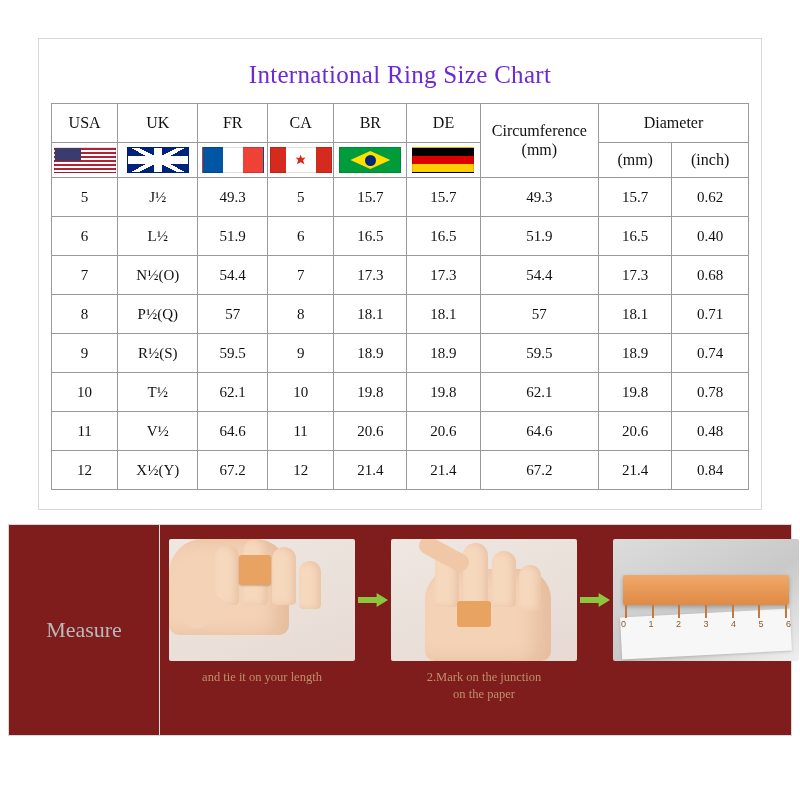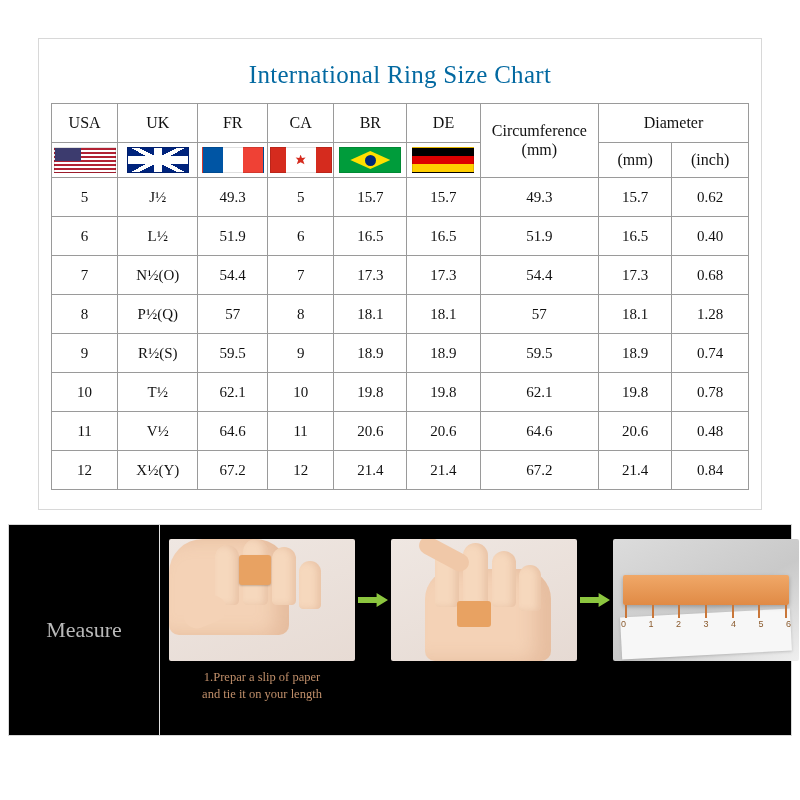--- a/index.html
+++ b/index.html
@@ -32,21 +32,21 @@
     height: 472px;
     border: 1px solid #d8d8d8;
     background: #fff;
     box-sizing: border-box;
     padding: 10px 12px 12px 12px;
   }
   .chart-title {
     text-align: center;
     font-size: 25px;
     font-family: "Liberation Serif", serif;
-    color: #0369a1;
+    color: #6d28d9;
     letter-spacing: 0.3px;
     margin: 12px 0 14px 0;
     font-weight: 400;
   }
 
   table.ring {
     border-collapse: collapse;
     width: 100%;
     table-layout: fixed;
     font-size: 15px;
@@ -169,21 +169,21 @@
   }
 
   
   .measure-card {
     position: absolute;
     left: 8px;
     top: 524px;
     width: 784px;
     height: 212px;
     border: 1px solid #d8d8d8;
-    background: #000000;
+    background: #7f1d1d;
     box-sizing: border-box;
     display: flex;
   }
   .measure-label-col {
     width: 150px;
     flex: 0 0 150px;
     border-right: 1px solid #e3e3e3;
     display: flex;
     align-items: center;
     justify-content: center;
@@ -424,21 +424,21 @@
         </tr>
         <tr>
           <td>8</td>
           <td>P½(Q)</td>
           <td>57</td>
           <td>8</td>
           <td>18.1</td>
           <td>18.1</td>
           <td>57</td>
           <td>18.1</td>
-          <td>1.28</td>
+          <td>0.71</td>
         </tr>
         <tr>
           <td>9</td>
           <td>R½(S)</td>
           <td>59.5</td>
           <td>9</td>
           <td>18.9</td>
           <td>18.9</td>
           <td>59.5</td>
           <td>18.9</td>
@@ -492,38 +492,41 @@
         <div class="step-img ill1">
           <div class="palm"></div>
           <div class="finger f1"></div>
           <div class="finger f2"></div>
           <div class="finger f3"></div>
           <div class="finger f4"></div>
           <div class="thumb"></div>
           <div class="slip"></div>
         </div>
         <div class="step-cap">
-          <div>1.Prepar a slip of paper</div>
           <div>and tie it on your length</div>
         </div>
       </div>
 
       <div class="arrow">
         <div class="arrow-shape"></div>
       </div>
 
       <div class="step">
         <div class="step-img ill2">
           <div class="palm"></div>
           <div class="finger f1"></div>
           <div class="finger f2"></div>
           <div class="finger f3"></div>
           <div class="finger f4"></div>
           <div class="pen"></div>
           <div class="slip"></div>
+        </div>
+        <div class="step-cap">
+          <div>2.Mark on the junction</div>
+          <div>on the paper</div>
         </div>
       </div>
 
       <div class="arrow">
         <div class="arrow-shape"></div>
       </div>
 
       <div class="step">
         <div class="step-img ill3">
           <div class="paper"></div>

